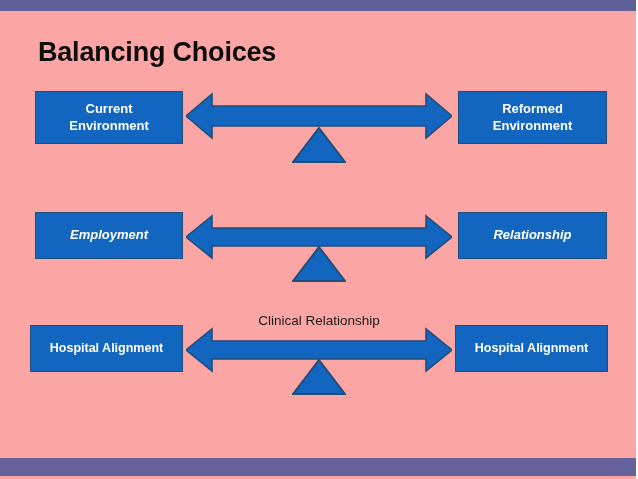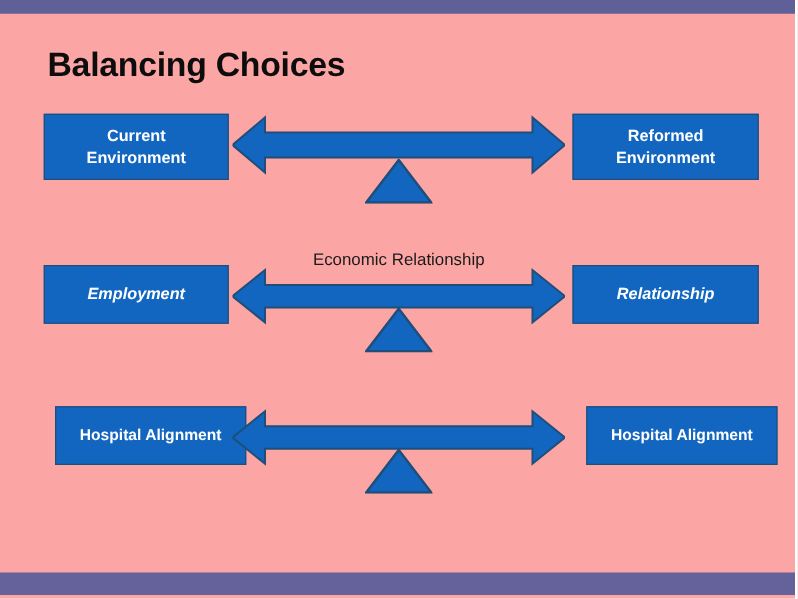--- a/index.html
+++ b/index.html
@@ -81,21 +81,21 @@
     justify-content: center;
     text-align: center;
     box-sizing: border-box;
     padding: 18px 4px;
   }
   .box-left  { left: 35px; width: 148px; }
   .box-right { left: 458px; width: 149px; }
 
   .row-1 .box { top: 0px; height: 53px; }
   .row-2 .box { top: 0px; height: 47px; font-style: italic; }
-  .row-3 .box { top: 0px; height: 47px; margin-left: 14px; }
+  .row-3 .box { top: 0px; height: 47px; }
 
   .row-3 .box-left  { left: 30px; width: 153px; }
   .row-3 .box-right { left: 455px; width: 153px; }
   .row-3 .box { font-size: 12.5px; }
 
   
   .arrow-wrap {
     position: absolute;
     left: 186px;
     top: -1px;
@@ -146,21 +146,20 @@
     </div>
 
     <div class="box box-right">
       <span>
         <span>Reformed</span><br>
         <span>Environment</span>
       </span>
     </div>
   </div>
 
-  <div class="rel-label lbl-2">Economic Relationship</div>
 
   <div class="row row-2">
 
     <div class="box box-left">
       <span>Employment</span>
     </div>
 
     <div class="arrow-wrap">
       <svg width="266" height="48" viewBox="0 0 266 48">
         <polygon points="0,24 26,3 26,15 240,15 240,3 266,24 240,45 240,33 26,33 26,45" fill="#1266c0" stroke="#1f4e79" stroke-width="1.6"></polygon>
@@ -171,20 +170,21 @@
       <svg width="54" height="36" viewBox="0 0 54 36">
         <polygon points="27,1 53,35 1,35" fill="#1266c0" stroke="#1f4e79" stroke-width="2"></polygon>
       </svg>
     </div>
 
     <div class="box box-right">
       <span>Relationship</span>
     </div>
   </div>
 
+  <div class="rel-label lbl-3">Clinical Relationship</div>
 
   <div class="row row-3">
 
     <div class="box box-left">
       <span>Hospital Alignment</span>
     </div>
 
     <div class="arrow-wrap">
       <svg width="266" height="48" viewBox="0 0 266 48">
         <polygon points="0,24 26,3 26,15 240,15 240,3 266,24 240,45 240,33 26,33 26,45" fill="#1266c0" stroke="#1f4e79" stroke-width="1.6"></polygon>

